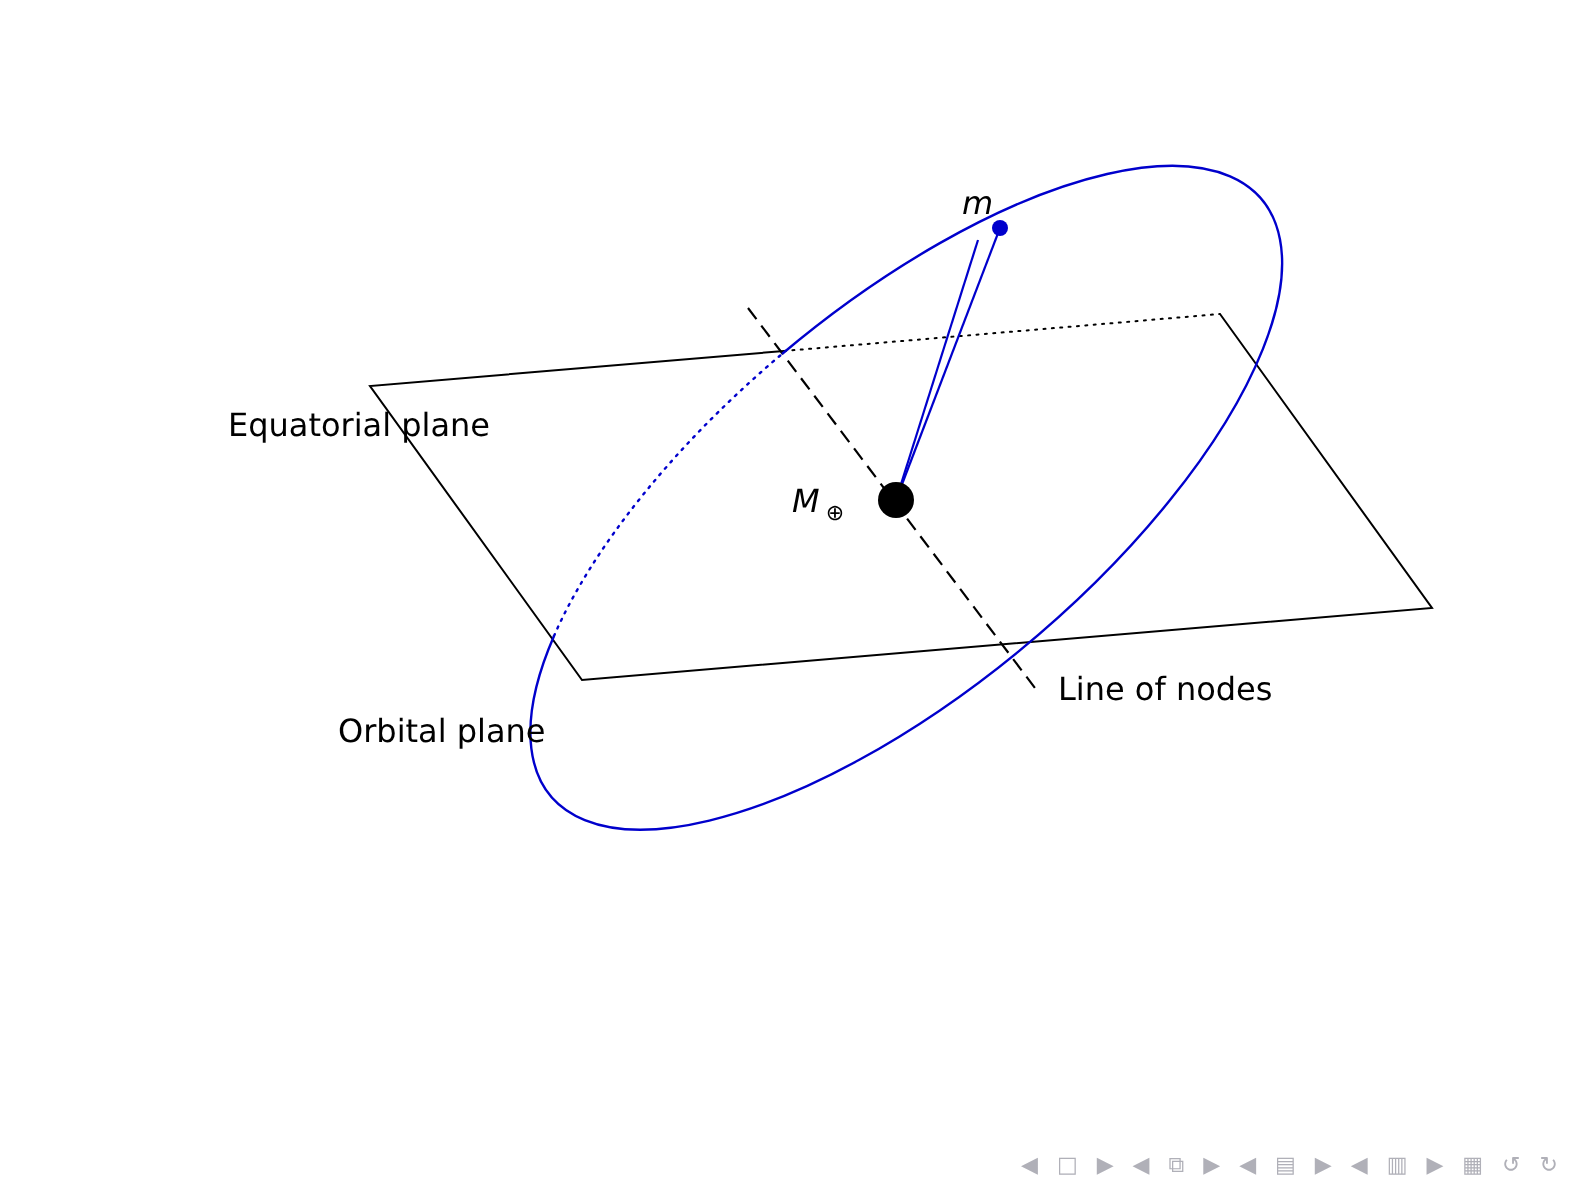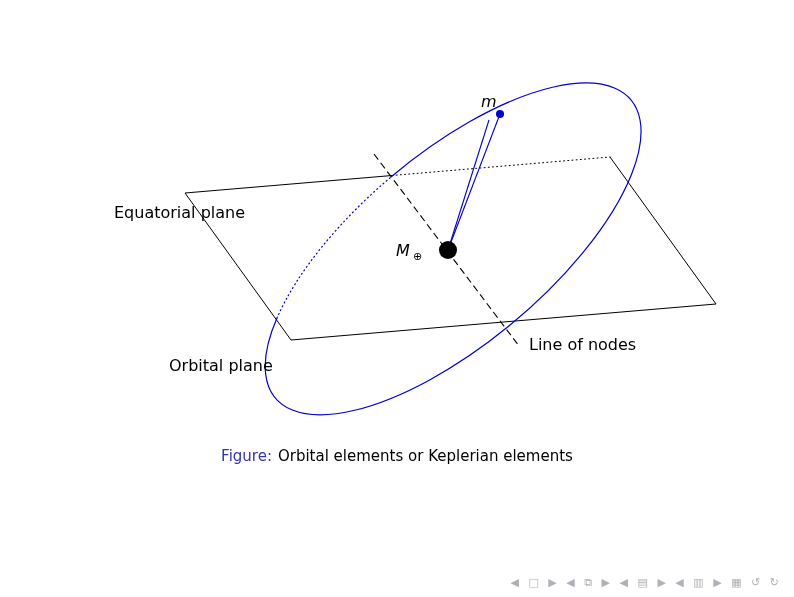--- a/index.html
+++ b/index.html
@@ -84,19 +84,16 @@
     <text x="529" y="350">Line of nodes</text>
 
     <text x="481" y="107" fill="#0000cc" font-style="italic" font-size="15">m</text>
 
     <text x="396" y="256">
       <tspan font-style="italic">M</tspan>
       <tspan dy="4" dx="-2" font-size="11">⊕</tspan>
     </text>
   </svg>
 
-  <div class="caption">
-    <span class="caption-label">Figure:</span><span class="caption-text">Orbital elements or Keplerian elements</span>
-  </div>
 
   <div class="navbar">◀ □ ▶ ◀ ⧉ ▶ ◀ ▤ ▶ ◀ ▥ ▶ ▦ ↺ ↻</div>
 
 </div>
 
 </body></html>

